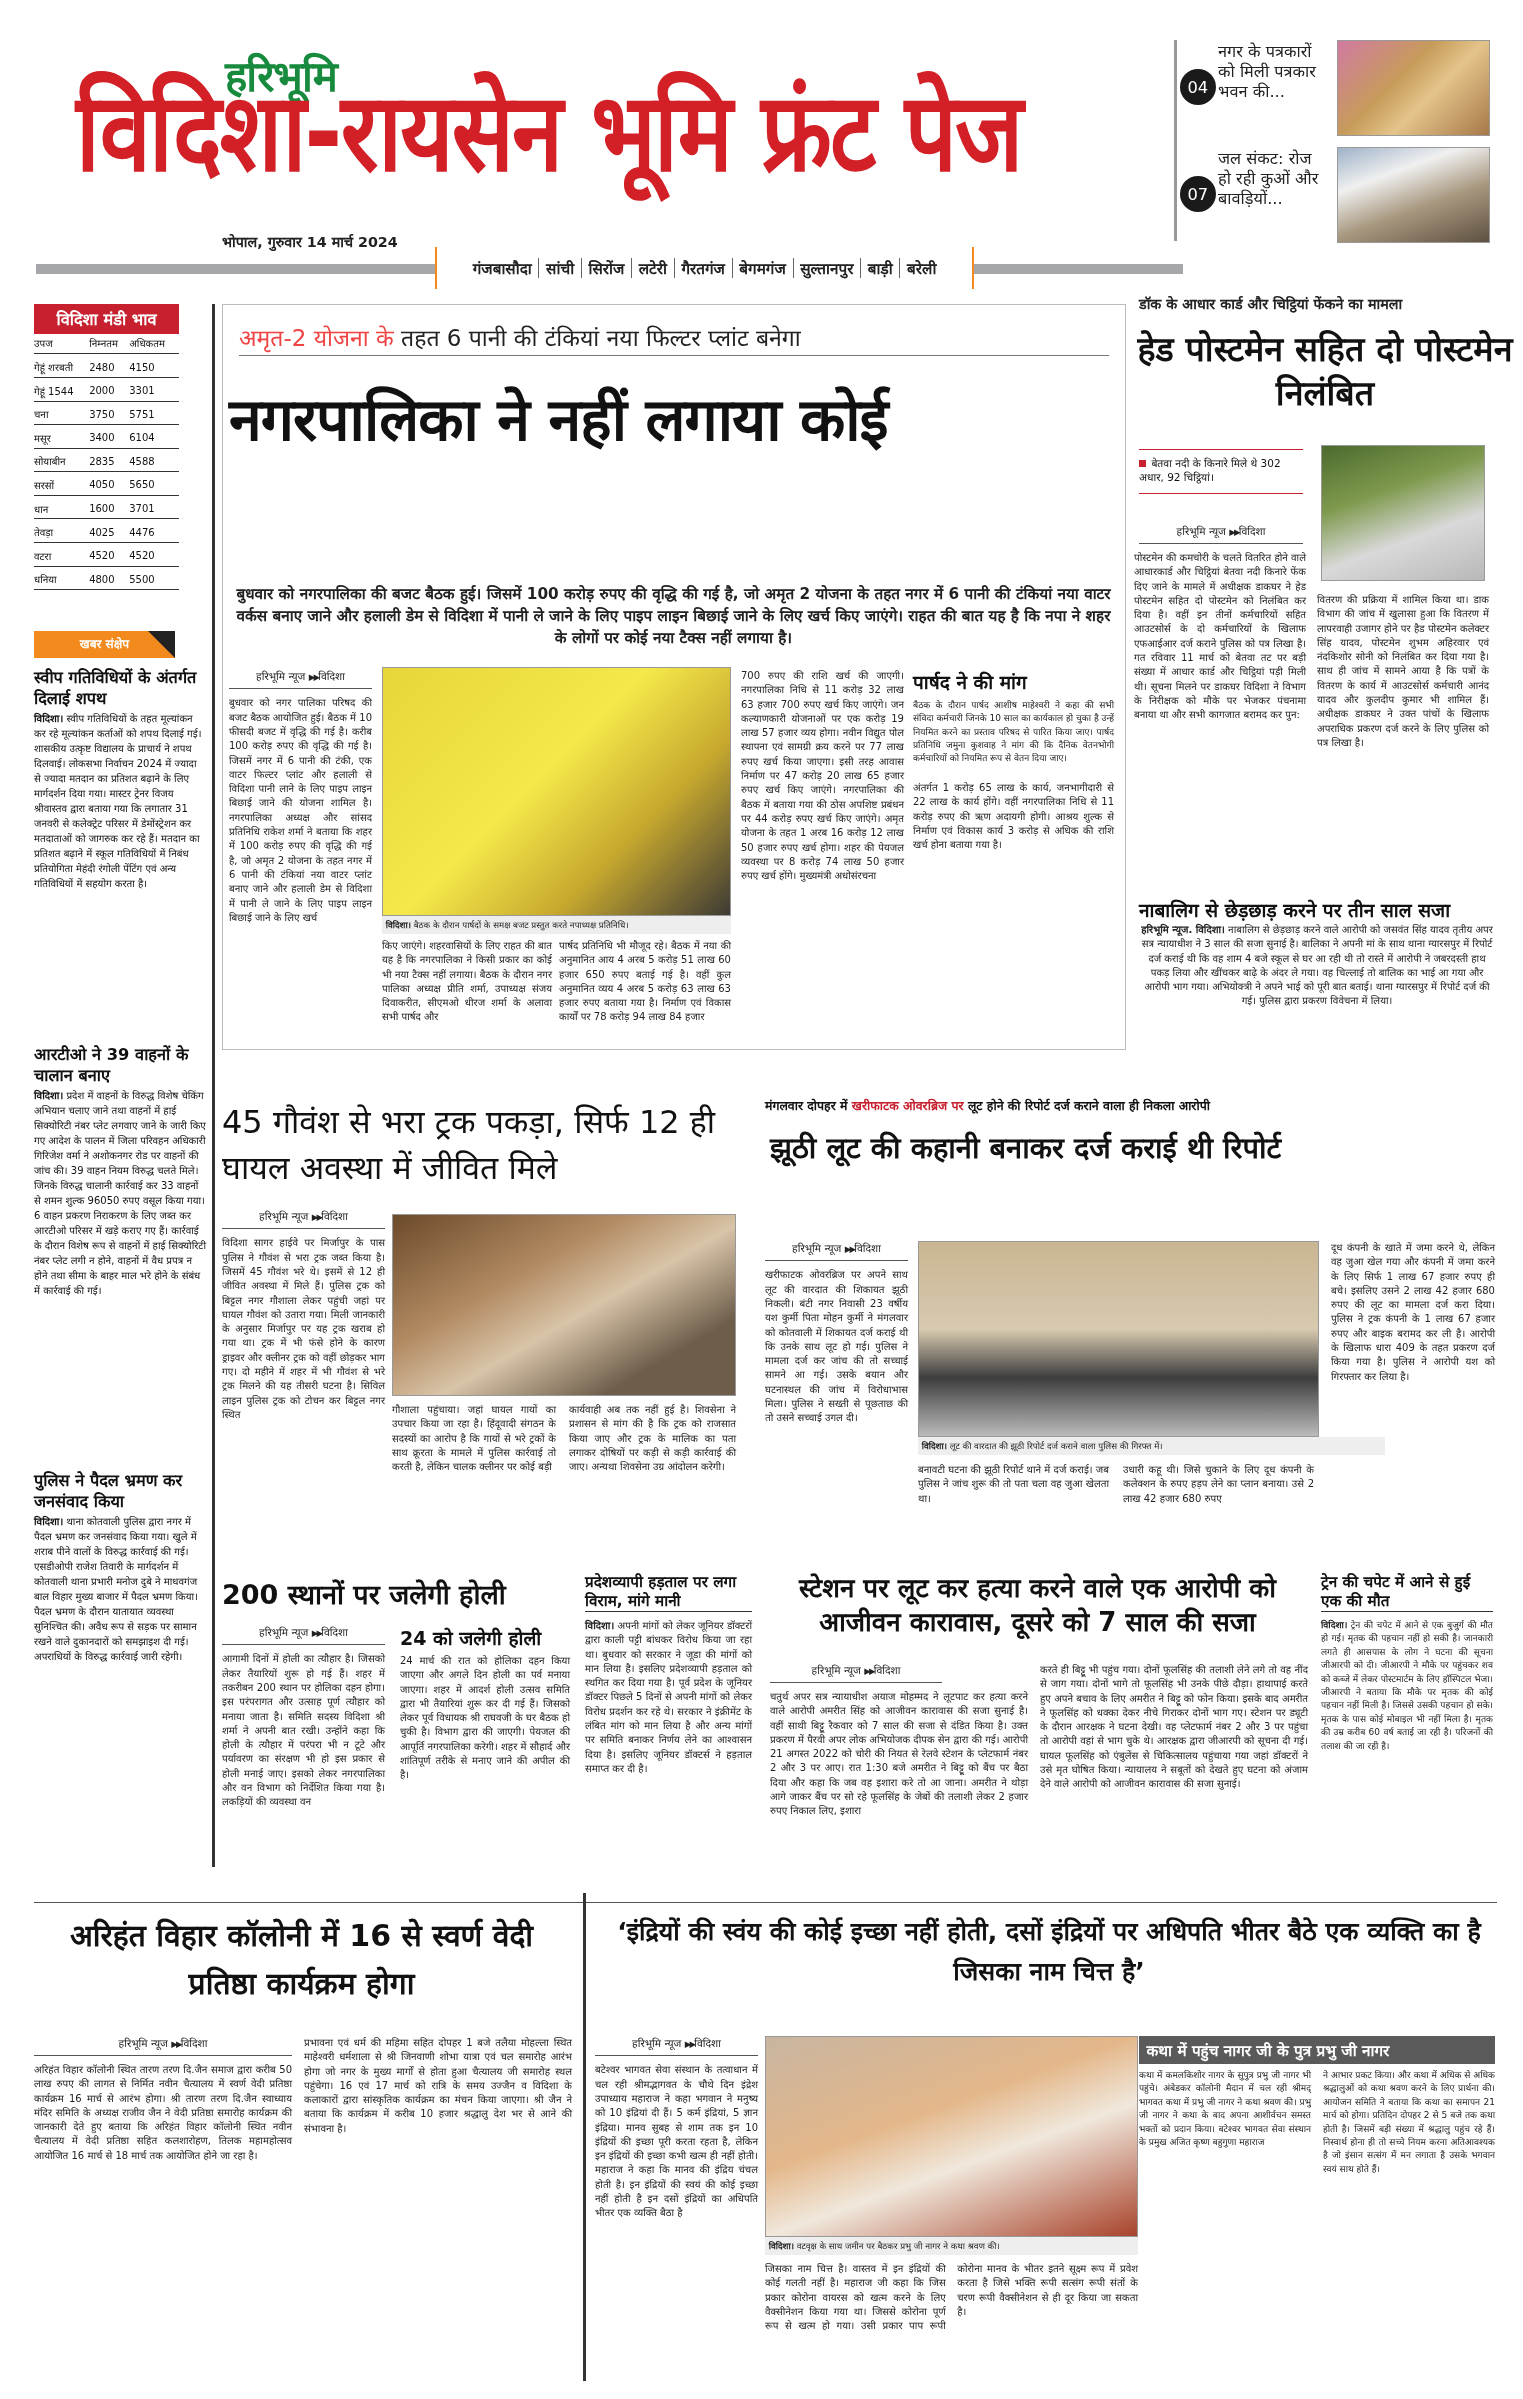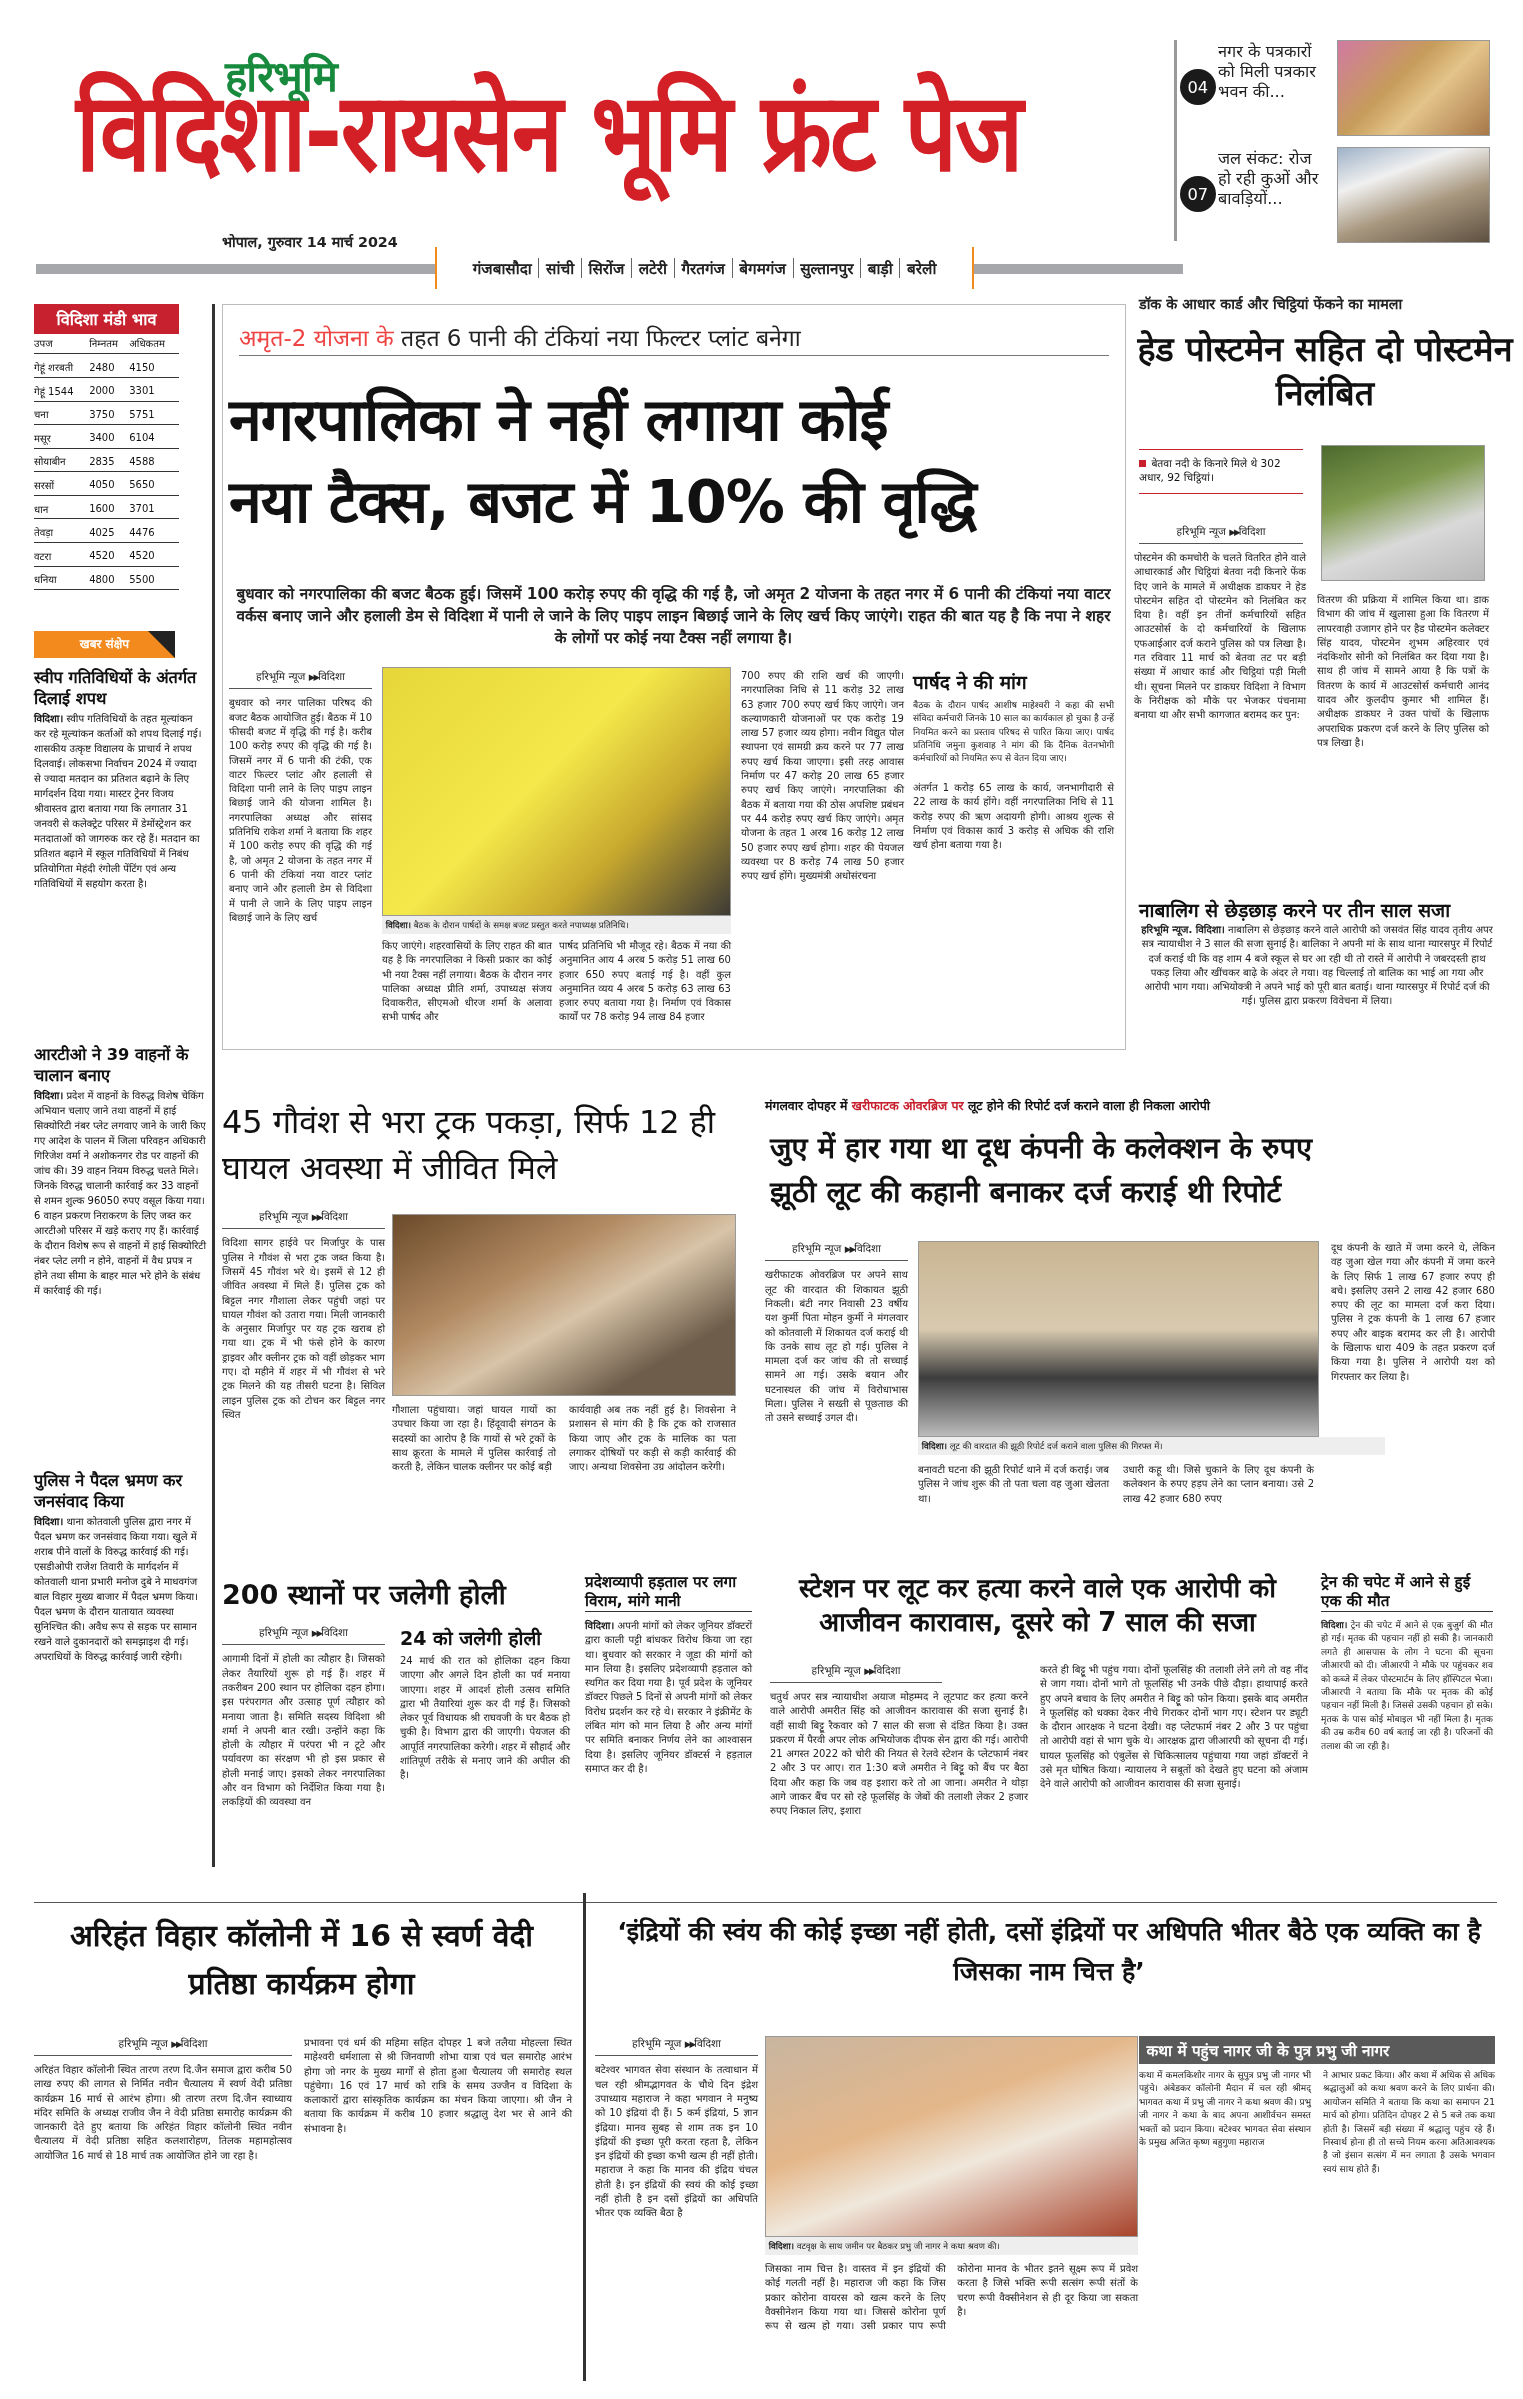--- a/index.html
+++ b/index.html
@@ -166,21 +166,20 @@
   <h3>पुलिस ने पैदल भ्रमण कर जनसंवाद किया</h3>
   <p><b>विदिशा।</b> <span>थाना कोतवाली पुलिस द्वारा नगर में पैदल भ्रमण कर जनसंवाद किया गया। खुले में शराब पीने वालों के विरुद्ध कार्रवाई की गई। एसडीओपी राजेश तिवारी के मार्गदर्शन में कोतवाली थाना प्रभारी मनोज दुबे ने माधवगंज बाल विहार मुख्य बाजार में पैदल भ्रमण किया। पैदल भ्रमण के दौरान यातायात व्यवस्था सुनिश्चित की। अवैध रूप से सड़क पर सामान रखने वाले दुकानदारों को समझाइश दी गई। अपराधियों के विरुद्ध कार्रवाई जारी रहेगी।</span></p>
 </div>
 
 <div class="abs lead-box"></div>
 <div class="abs kicker">
   <span class="red">अमृत-2 योजना के</span> <span>तहत 6 पानी की टंकियां नया फिल्टर प्लांट बनेगा</span>
 </div>
 <div class="abs lead-hl">
   <div>नगरपालिका ने नहीं लगाया कोई</div>
-  <div>नया टैक्स, बजट में 10% की वृद्धि</div>
 </div>
 <div class="abs lead-deck">बुधवार को नगरपालिका की बजट बैठक हुई। जिसमें 100 करोड़ रुपए की वृद्धि की गई है, जो अमृत 2 योजना के तहत नगर में 6 पानी की टंकियां नया वाटर वर्कस बनाए जाने और हलाली डेम से विदिशा में पानी ले जाने के लिए पाइप लाइन बिछाई जाने के लिए खर्च किए जाएंगे। राहत की बात यह है कि नपा ने शहर के लोगों पर कोई नया टैक्स नहीं लगाया है।</div>
 
 <div class="abs" style="left:229px; top:669px; width:143px;">
   <div class="byline"><span>हरिभूमि न्यूज</span> <span class="arrow">▶▶</span><span>विदिशा</span></div>
   <div class="bodytext" style="margin-top:7.6px;">बुधवार को नगर पालिका परिषद की बजट बैठक आयोजित हुई। बैठक में 10 फीसदी बजट में वृद्धि की गई है। करीब 100 करोड़ रुपए की वृद्धि की गई है। जिसमें नगर में 6 पानी की टंकी, एक वाटर फिल्टर प्लांट और हलाली से विदिशा पानी लाने के लिए पाइप लाइन बिछाई जाने की योजना शामिल है। नगरपालिका अध्यक्ष और सांसद प्रतिनिधि राकेश शर्मा ने बताया कि शहर में 100 करोड़ रुपए की वृद्धि की गई है, जो अमृत 2 योजना के तहत नगर में 6 पानी की टंकियां नया वाटर प्लांट बनाए जाने और हलाली डेम से विदिशा में पानी ले जाने के लिए पाइप लाइन बिछाई जाने के लिए खर्च</div>
 </div>
 <div class="abs photo yellow" style="left:382px; top:667px; width:349px; height:249px;"></div>
 <div class="abs caption" style="left:382px; top:916px; width:349px;"><b>विदिशा।</b> <span>बैठक के दौरान पार्षदों के समक्ष बजट प्रस्तुत करते नपाध्यक्ष प्रतिनिधि।</span></div>
 <div class="abs bodytext" style="left:382px; top:939px; width:170px;">किए जाएंगे। शहरवासियों के लिए राहत की बात यह है कि नगरपालिका ने किसी प्रकार का कोई भी नया टैक्स नहीं लगाया। बैठक के दौरान नगर पालिका अध्यक्ष प्रीति शर्मा, उपाध्यक्ष संजय दिवाकरीत, सीएमओ धीरज शर्मा के अलावा सभी पार्षद और</div>
@@ -207,21 +206,20 @@
 <div class="abs" style="left:222px; top:1209px; width:163px;">
   <div class="byline"><span>हरिभूमि न्यूज</span> <span class="arrow">▶▶</span><span>विदिशा</span></div>
   <div class="bodytext" style="margin-top:7.6px;">विदिशा सागर हाईवे पर मिर्जापुर के पास पुलिस ने गौवंश से भरा ट्रक जब्त किया है। जिसमें 45 गौवंश भरे थे। इसमें से 12 ही जीवित अवस्था में मिले हैं। पुलिस ट्रक को बिट्टल नगर गौशाला लेकर पहुंची जहां पर घायल गौवंश को उतारा गया। मिली जानकारी के अनुसार मिर्जापुर पर यह ट्रक खराब हो गया था। ट्रक में भी फंसे होने के कारण ड्राइवर और क्लीनर ट्रक को वहीं छोड़कर भाग गए। दो महीने में शहर में भी गौवंश से भरे ट्रक मिलने की यह तीसरी घटना है। सिविल लाइन पुलिस ट्रक को टोचन कर बिट्टल नगर स्थित</div>
 </div>
 <div class="abs photo cows" style="left:392px; top:1214px; width:344px; height:182px;"></div>
 <div class="abs bodytext" style="left:392px; top:1403px; width:164px;">गौशाला पहुंचाया। जहां घायल गायों का उपचार किया जा रहा है। हिंदूवादी संगठन के सदस्यों का आरोप है कि गायों से भरे ट्रकों के साथ क्रूरता के मामले में पुलिस कार्रवाई तो करती है, लेकिन चालक क्लीनर पर कोई बड़ी</div>
 <div class="abs bodytext" style="left:569px; top:1403px; width:167px;">कार्यवाही अब तक नहीं हुई है। शिवसेना ने प्रशासन से मांग की है कि ट्रक को राजसात किया जाए और ट्रक के मालिक का पता लगाकर दोषियों पर कड़ी से कड़ी कार्रवाई की जाए। अन्यथा शिवसेना उग्र आंदोलन करेगी।</div>
 
 <div class="abs" style="left:765px; top:1097px; font-size:12.4px; font-weight:bold;"><span>मंगलवार दोपहर में</span> <span style="color:#c7202e;">खरीफाटक ओवरब्रिज पर</span> <span>लूट होने की रिपोर्ट दर्ज कराने वाला ही निकला आरोपी</span></div>
 <div class="abs sec-hl" style="left:770px; top:1126px; width:746px; font-size:29px; line-height:44px;">
-  <div>जुए में हार गया था दूध कंपनी के कलेक्शन के रुपए</div>
   <div>झूठी लूट की कहानी बनाकर दर्ज कराई थी रिपोर्ट</div>
 </div>
 <div class="abs" style="left:765px; top:1241px; width:143px;">
   <div class="byline"><span>हरिभूमि न्यूज</span> <span class="arrow">▶▶</span><span>विदिशा</span></div>
   <div class="bodytext" style="margin-top:7.6px;">खरीफाटक ओवरब्रिज पर अपने साथ लूट की वारदात की शिकायत झूठी निकली। बंटी नगर निवासी 23 वर्षीय यश कुर्मी पिता मोहन कुर्मी ने मंगलवार को कोतवाली में शिकायत दर्ज कराई थी कि उनके साथ लूट हो गई। पुलिस ने मामला दर्ज कर जांच की तो सच्चाई सामने आ गई। उसके बयान और घटनास्थल की जांच में विरोधाभास मिला। पुलिस ने सख्ती से पूछताछ की तो उसने सच्चाई उगल दी।</div>
 </div>
 <div class="abs photo group" style="left:918px; top:1241px; width:401px; height:196px;"></div>
 <div class="abs caption" style="left:918px; top:1437px; width:467px;"><b>विदिशा।</b> <span>लूट की वारदात की झूठी रिपोर्ट दर्ज कराने वाला पुलिस की गिरफ्त में।</span></div>
 <div class="abs bodytext" style="left:918px; top:1463px; width:191px;">बनावटी घटना की झूठी रिपोर्ट थाने में दर्ज कराई। जब पुलिस ने जांच शुरू की तो पता चला वह जुआ खेलता था।</div>
 <div class="abs bodytext" style="left:1123px; top:1463px; width:191px;">उधारी कहू थी। जिसे चुकाने के लिए दूध कंपनी के कलेक्शन के रुपए हड़प लेने का प्लान बनाया। उसे 2 लाख 42 हजार 680 रुपए</div>

